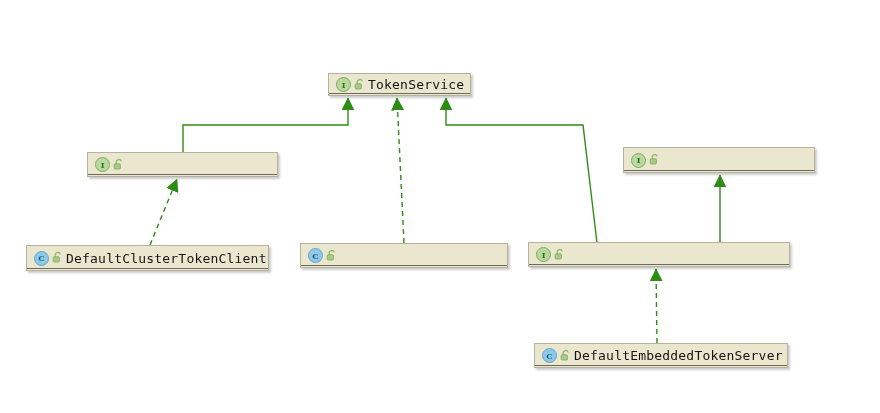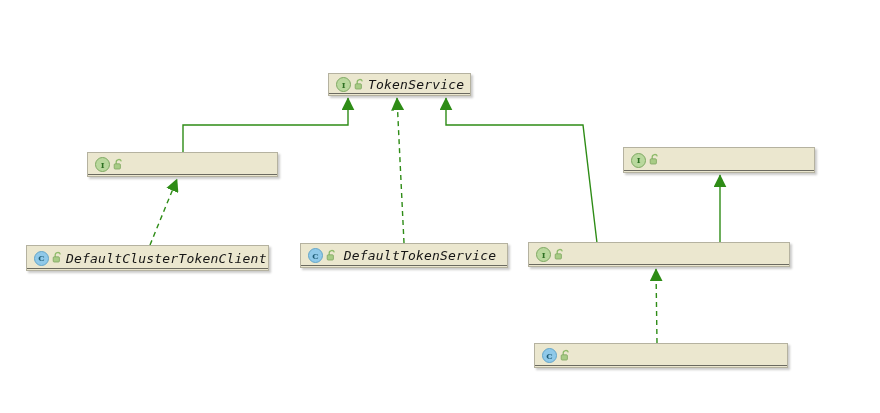--- a/index.html
+++ b/index.html
@@ -29,21 +29,20 @@
     height:1px;
     background:#6b6a60;
   }
   .node .label {
     flex:1;
     text-align:center;
     font-size:13px;
     color:#151515;
     white-space:nowrap;
     letter-spacing:0.2px;
-    font-style:italic;
   }
   .badge {
     width:13px; height:13px;
     border-radius:50%;
     display:inline-flex;
     align-items:center;
     justify-content:center;
     font-family:"DejaVu Serif","Liberation Serif",serif;
     font-size:8px;
     font-weight:bold;
@@ -121,36 +120,36 @@
   </div>
 
   <div class="node" style="left:300px;top:243px;width:208px;height:25px">
     <span class="badge klass">C</span>
     <span class="lock">
       <svg width="11" height="12" viewBox="0 0 11 12">
         <path d="M3.2,6 V4.2 a2.6,2.6 0 0 1 5.1,-0.8" fill="none" stroke="#8fbb6b" stroke-width="1.3"></path>
         <rect x="1.2" y="5.8" width="6.2" height="5.2" rx="1" fill="#a8cc86" stroke="#7da55f" stroke-width="0.8"></rect>
       </svg>
     </span>
-    <span class="label">DefaultTokenService</span>
   </div>
 
   <div class="node" style="left:528px;top:242px;width:262px;height:25px">
     <span class="badge iface">I</span>
     <span class="lock">
       <svg width="11" height="12" viewBox="0 0 11 12">
         <path d="M3.2,6 V4.2 a2.6,2.6 0 0 1 5.1,-0.8" fill="none" stroke="#8fbb6b" stroke-width="1.3"></path>
         <rect x="1.2" y="5.8" width="6.2" height="5.2" rx="1" fill="#a8cc86" stroke="#7da55f" stroke-width="0.8"></rect>
       </svg>
     </span>
   </div>
 
   <div class="node" style="left:534px;top:343px;width:254px;height:25px">
     <span class="badge klass">C</span>
     <span class="lock">
       <svg width="11" height="12" viewBox="0 0 11 12">
         <path d="M3.2,6 V4.2 a2.6,2.6 0 0 1 5.1,-0.8" fill="none" stroke="#8fbb6b" stroke-width="1.3"></path>
         <rect x="1.2" y="5.8" width="6.2" height="5.2" rx="1" fill="#a8cc86" stroke="#7da55f" stroke-width="0.8"></rect>
       </svg>
     </span>
+    <span class="label">DefaultEmbeddedTokenServer</span>
   </div>
 
 </div>
 
 </body></html>

